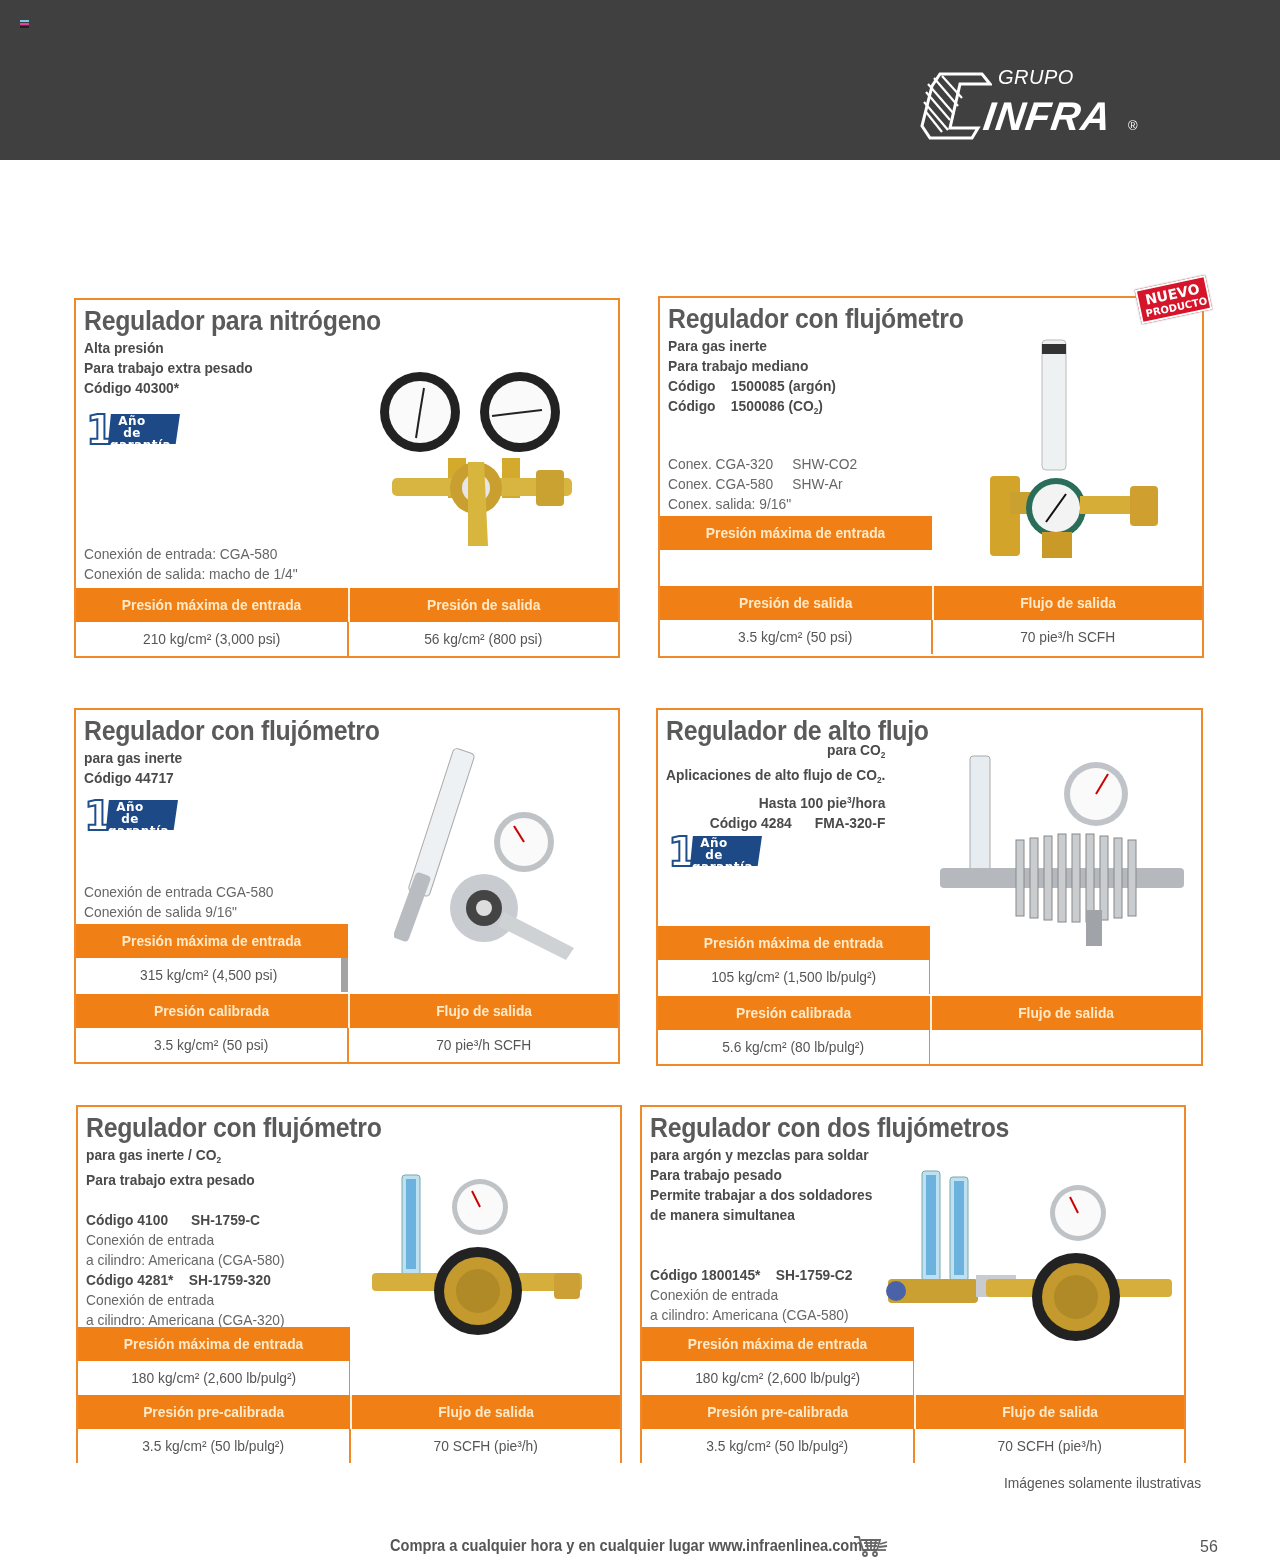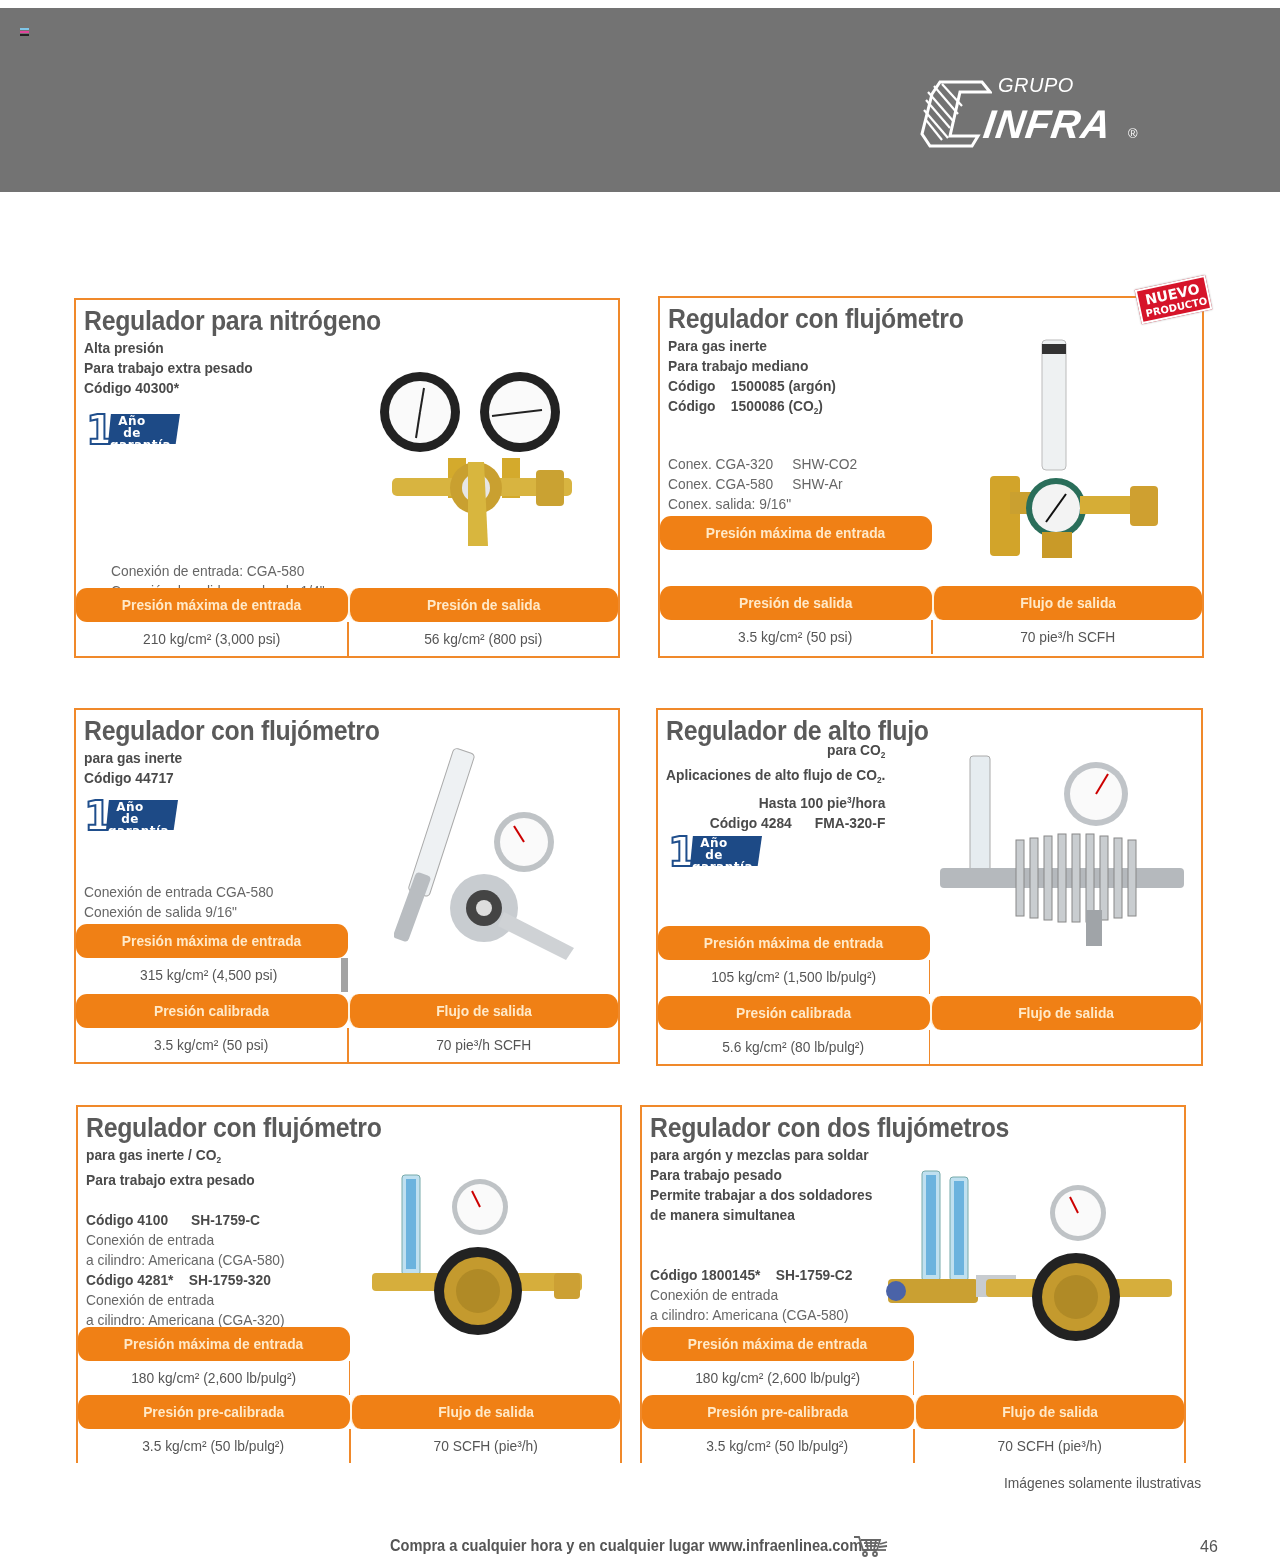--- a/index.html
+++ b/index.html
@@ -1,19 +1,19 @@
 <!DOCTYPE html>
 <html><head>
 <meta charset="utf-8">
 <style>
   * { box-sizing: border-box; margin: 0; padding: 0; }
   html, body { width: 1280px; height: 1559px; background: #fff; overflow: hidden; }
   body { position: relative; font-family: "Liberation Sans", "DejaVu Sans", sans-serif; color: #555; }
 
-  .header { position: absolute; left: 0; top: 8px; width: 1280px; height: 184px; background: #737373; }
+  .header { position: absolute; left: 0; top: 0; width: 1280px; height: 160px; background: #404040; }
   .menu-glyph { position: absolute; left: 20px; top: 20px; width: 9px; height: 8px; }
   .menu-glyph span { display: block; height: 2px; margin-bottom: 1px; }
   .logo { position: absolute; left: 920px; top: 66px; width: 230px; height: 80px; }
   .logo .grupo { position: absolute; left: 78px; top: 0; font-style: italic; color: #fff; font-size: 20px; letter-spacing: 0.5px; }
   .logo .infra { position: absolute; left: 64px; top: 28px; font-style: italic; font-weight: bold; color: #fff; font-size: 40px; letter-spacing: 1px; transform: skewX(-8deg); }
   .logo .reg { position: absolute; left: 208px; top: 52px; color: #fff; font-size: 13px; }
   .logo svg { position: absolute; left: 0; top: 4px; }
 
   .card { position: absolute; border: 2px solid #f0892a; background: #fff; }
   .card-title { position: absolute; left: 8px; top: 6px; font-size: 27px; font-weight: bold; color: #5a5a5a; letter-spacing: -0.3px; white-space: nowrap; transform: scaleX(0.92); transform-origin: left; }
@@ -24,21 +24,21 @@
   .gap { height: 20px; }
   .sub { font-size: 9px; vertical-align: -3px; }
   .sup { font-size: 9px; vertical-align: 5px; }
 
   .warranty { position: absolute; width: 100px; height: 36px; }
   .warranty .one { position: absolute; left: 0; top: -2px; font-size: 40px; font-weight: bold; color: #fff; -webkit-text-stroke: 2px #1f4e8c; line-height: 40px; font-family: "DejaVu Sans", sans-serif; }
   .warranty .band { position: absolute; left: 22px; top: 2px; width: 72px; height: 30px; background: #1d4a86; clip-path: polygon(4% 0, 100% 0, 94% 100%, 0 100%); }
   .warranty .txt { position: absolute; left: 24px; top: 3px; width: 44px; color: #fff; font-weight: bold; font-size: 12px; line-height: 12px; text-align: center; letter-spacing: 0.5px; font-family: "DejaVu Sans", sans-serif; }
 
   .spec { position: absolute; }
-  .spec-h { background: #f08015; color: #ffe9c8; font-weight: bold; font-size: 15px; text-align: center; height: 34px; line-height: 34px; border-radius: 11px; }
+  .spec-h { background: #f08015; color: #ffe9c8; font-weight: bold; font-size: 15px; text-align: center; height: 34px; line-height: 34px; }
   .spec-v { background: #fff; color: #555; font-size: 15px; text-align: center; height: 34px; line-height: 34px; border-left: 2px solid #f0892a; border-right: 2px solid #f0892a; }
   .spec-h span, .spec-v span { display: inline-block; transform: scaleX(0.92); }
 
   .photo { position: absolute; }
 
   .nuevo { position: absolute; left: 1138px; top: 282px; width: 72px; height: 40px; transform: rotate(-12deg); }
   .nuevo .a { display: block; background: #d6142a; color: #fff; font-weight: bold; font-size: 14px; text-align: center; line-height: 16px; padding: 2px 4px; border: 2px solid #fff; box-shadow: 0 0 2px #999; font-family: "DejaVu Sans", sans-serif; }
   .nuevo .a small { font-size: 10px; display: block; line-height: 11px; }
 
   .disclaimer { position: absolute; left: 1004px; top: 1474px; font-size: 15px; color: #555; transform: scaleX(0.92); transform-origin: left; }
@@ -83,21 +83,21 @@
     <div class="line b">Código 40300*</div>
   </div>
   <div class="warranty" style="left:10px;top:112px;">
     <div class="one">1</div>
     <div class="band"></div>
     <div class="txt">
         <div>Año de</div>
         <div>garantía</div>
       </div>
   </div>
-  <div class="card-lines" style="top:261px;margin-left:27px;">
+  <div class="card-lines" style="top:244px;">
     <div class="line light">Conexión de entrada: CGA-580</div>
     <div class="line light">Conexión de salida: macho de 1/4"</div>
   </div>
   <svg class="photo" style="left:296px;top:66px;" width="220" height="190" viewBox="0 0 220 190">
     <rect x="76" y="92" width="18" height="40" fill="#d4aa2c"></rect>
       <rect x="130" y="92" width="18" height="40" fill="#d4aa2c"></rect>
     <circle cx="48" cy="46" r="40" fill="#222"></circle>
       <circle cx="48" cy="46" r="31" fill="#fafafa"></circle>
     <line x1="48" y1="46" x2="44" y2="72" stroke="#222" stroke-width="2"></line>
       <line x1="48" y1="46" x2="52" y2="22" stroke="#222" stroke-width="2"></line>
@@ -347,13 +347,13 @@
     <line x1="14" y1="6" x2="16" y2="16"></line>
       <line x1="19" y1="6" x2="19" y2="16"></line>
       <line x1="24" y1="6" x2="22" y2="16"></line>
     <circle cx="13" cy="20" r="2"></circle>
       <circle cx="23" cy="20" r="2"></circle>
     <line x1="28" y1="10" x2="35" y2="8"></line>
       <line x1="27" y1="13" x2="35" y2="12"></line>
       <line x1="26" y1="16" x2="34" y2="16"></line>
   </g>
 </svg>
-<div class="page-num">46</div>
+<div class="page-num">56</div>
 
 </body></html>

